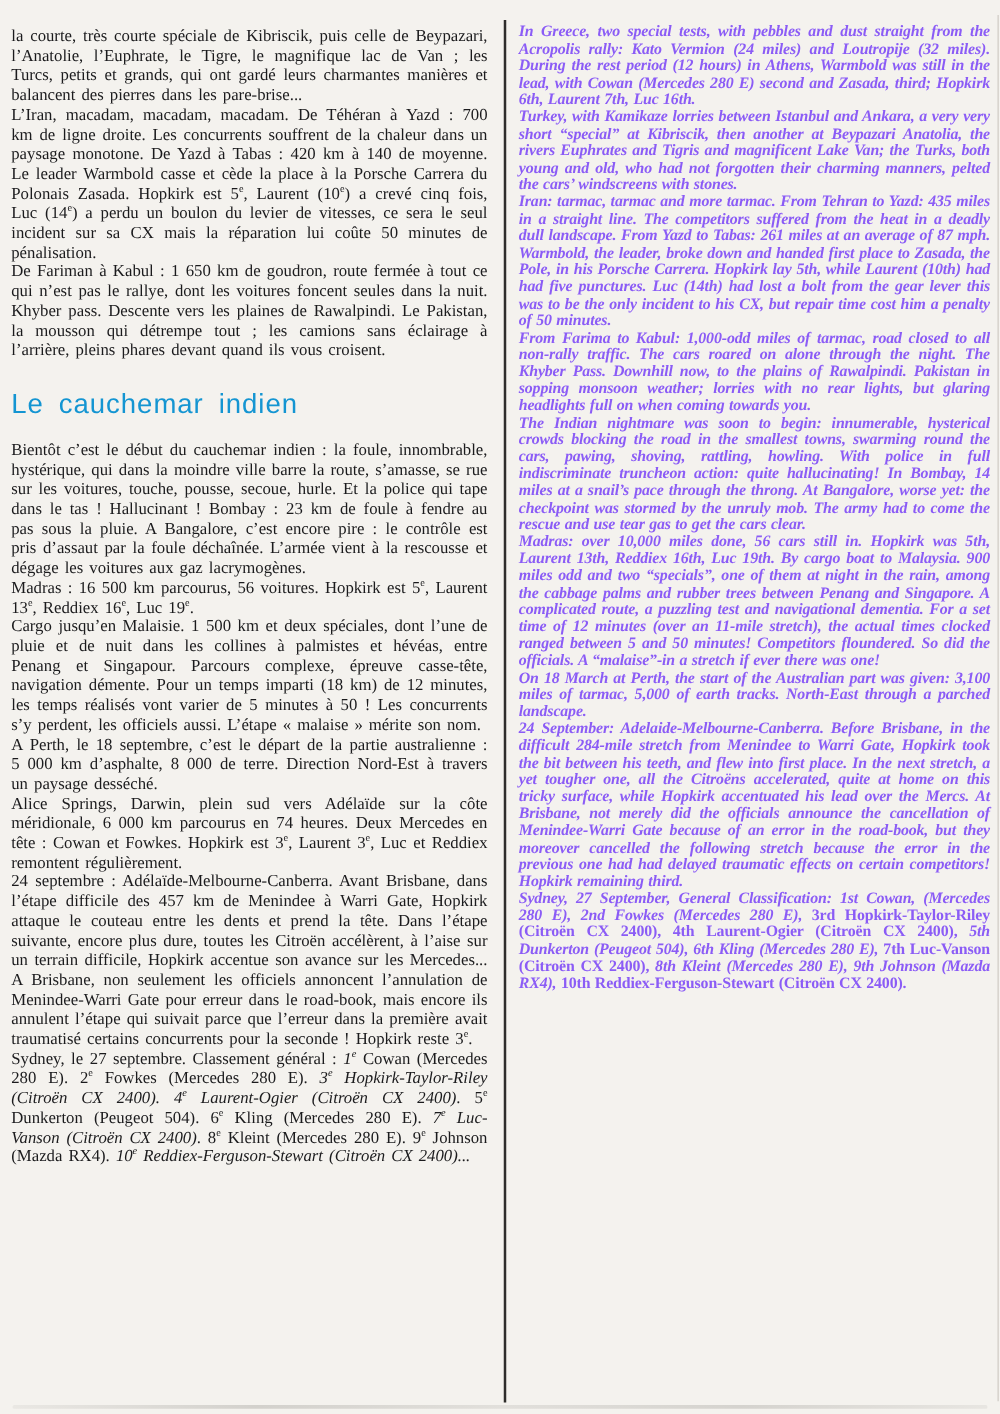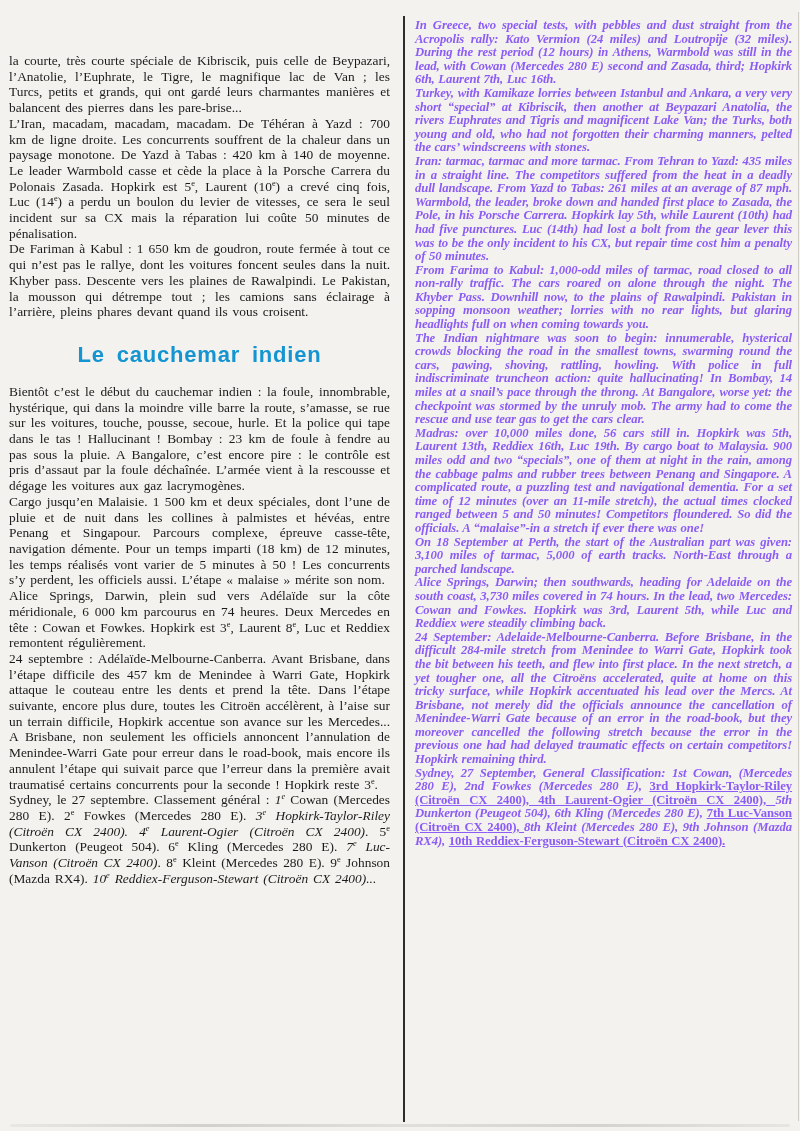--- a/index.html
+++ b/index.html
@@ -8,21 +8,21 @@
     background: #f4f2ee;
     font-family: "Liberation Serif", serif;
     color: #1c1c1e;
     position: relative;
     overflow: hidden;
   }
   .page { position: absolute; inset: 0; overflow: hidden; }
 
   
   .col { position: absolute; }
-  .col-left  { left: 9px;   top: 21px; width: 381px; margin-top: 32px; }
+  .col-left  { left: 9px;   top: 21px; width: 381px; }
   .col-right { left: 415px; top: 19px; width: 377px; }
 
   .divider {
     position: absolute; left: 403px; top: 16px;
     width: 2px; height: 1106px; background: #2e2d2b;
   }
 
   
   .para {
     margin: 0; text-align: justify;
@@ -33,29 +33,29 @@
   .col-right .para {
     font-style: italic; font-weight: bold;
     font-size: 12.7px; line-height: 13.6px;
     letter-spacing: -0.1px; word-spacing: 0.5px;
     color: #8b5cf6;
   }
 
   
   .sup { vertical-align: super; font-size: 0.62em; line-height: 0; }
   .it  { font-style: italic; }
-  .rm  { font-style: normal; text-decoration: underline; }
+  .rm  { font-style: normal; }
   .it.sup { font-style: italic; }
 
   
   .h {
     font-family: "Liberation Sans", sans-serif;
-    font-weight: bold;
+    font-weight: normal;
     color: #1495d2;
-    text-align: center;
+    text-align: left;
     font-size: 22px; line-height: 26px;
     letter-spacing: 0.8px; word-spacing: 5px;
   }
   .col-left  .h { margin: 22px 0 16px; }
   .col-left  .h.h2 { margin: 26px 0 16px; }
   .col-right .h { font-style: italic; margin: 24px 0 16px; }
   .col-right .h.h2 { margin: 28px 0 14px; }
 
   
   .scan-edge-right {
@@ -79,25 +79,27 @@
   <div class="col col-left">
     <section>
       <p class="para">la courte, très courte spéciale de Kibriscik, puis celle de Beypazari, l’Anatolie, l’Euphrate, le Tigre, le magnifique lac de Van&nbsp;; les Turcs, petits et grands, qui ont gardé leurs charmantes manières et balancent des pierres dans les pare-brise...</p>
       <p class="para"><span>L’Iran, macadam, macadam, macadam. De Téhéran à Yazd : 700 km de ligne droite. Les concurrents souffrent de la chaleur dans un paysage monotone. De Yazd à Tabas : 420 km à 140 de moyenne. Le leader Warmbold casse et cède la place à la Porsche Carrera du Polonais Zasada. Hopkirk est 5</span><span class="sup">e</span><span>, Laurent (10</span><span class="sup">e</span><span>) a crevé cinq fois, Luc (14</span><span class="sup">e</span><span>) a perdu un boulon du levier de vitesses, ce sera le seul incident sur sa CX mais la réparation lui coûte 50 minutes de pénalisation.</span></p>
       <p class="para">De Fariman à Kabul : 1&nbsp;650 km de goudron, route fermée à tout ce qui n’est pas le rallye, dont les voitures foncent seules dans la nuit. Khyber pass. Descente vers les plaines de Rawalpindi. Le Pakistan, la mousson qui détrempe tout&nbsp;; les camions sans éclairage à l’arrière, pleins phares devant quand ils vous croisent.</p>
     </section>
 
     <section>
       <div class="h">Le cauchemar indien</div>
       <p class="para">Bientôt c’est le début du cauchemar indien : la foule, innombrable, hystérique, qui dans la moindre ville barre la route, s’amasse, se rue sur les voitures, touche, pousse, secoue, hurle. Et la police qui tape dans le tas&nbsp;! Hallucinant&nbsp;! Bombay : 23 km de foule à fendre au pas sous la pluie. A Bangalore, c’est encore pire : le contrôle est pris d’assaut par la foule déchaînée. L’armée vient à la rescousse et dégage les voitures aux gaz lacrymogènes.</p>
+      <p class="para"><span>Madras : 16&nbsp;500 km parcourus, 56 voitures. Hopkirk est 5</span><span class="sup">e</span><span>, Laurent 13</span><span class="sup">e</span><span>, Reddiex 16</span><span class="sup">e</span><span>, Luc 19</span><span class="sup">e</span><span>.</span></p>
       <p class="para">Cargo jusqu’en Malaisie. 1&nbsp;500 km et deux spéciales, dont l’une de pluie et de nuit dans les collines à palmistes et hévéas, entre Penang et Singapour. Parcours complexe, épreuve casse-tête, navigation démente. Pour un temps imparti (18 km) de 12 minutes, les temps réalisés vont varier de 5 minutes à 50&nbsp;! Les concurrents s’y perdent, les officiels aussi. L’étape «&nbsp;malaise&nbsp;» mérite son nom.</p>
     </section>
 
     <section>
-      <p class="para"><span>Alice Springs, Darwin, plein sud vers Adélaïde sur la côte méridionale, 6&nbsp;000 km parcourus en 74 heures. Deux Mercedes en tête : Cowan et Fowkes. Hopkirk est 3</span><span class="sup">e</span><span>, Laurent 8</span><span class="sup">e</span><span>, Luc et Reddiex remontent régulièrement.</span></p>
+      <p class="para">A Perth, le 18 septembre, c’est le départ de la partie australienne : 5&nbsp;000 km d’asphalte, 8&nbsp;000 de terre. Direction Nord-Est à travers un paysage desséché.</p>
+      <p class="para"><span>Alice Springs, Darwin, plein sud vers Adélaïde sur la côte méridionale, 6&nbsp;000 km parcourus en 74 heures. Deux Mercedes en tête : Cowan et Fowkes. Hopkirk est 3</span><span class="sup">e</span><span>, Laurent 3</span><span class="sup">e</span><span>, Luc et Reddiex remontent régulièrement.</span></p>
       <p class="para"><span>24 septembre : Adélaïde-Melbourne-Canberra. Avant Brisbane, dans l’étape difficile des 457 km de Menindee à Warri Gate, Hopkirk attaque le couteau entre les dents et prend la tête. Dans l’étape suivante, encore plus dure, toutes les Citroën accélèrent, à l’aise sur un terrain difficile, Hopkirk accentue son avance sur les Mercedes... A Brisbane, non seulement les officiels annoncent l’annulation de Menindee-Warri Gate pour erreur dans le road-book, mais encore ils annulent l’étape qui suivait parce que l’erreur dans la première avait traumatisé certains concurrents pour la seconde&nbsp;! Hopkirk reste 3</span><span class="sup">e</span><span>.</span></p>
       <p class="para"><span>Sydney, le 27 septembre. Classement général : </span><span class="it">1</span><span class="it sup">e</span><span> Cowan (Mercedes 280 E). 2</span><span class="sup">e</span><span> Fowkes (Mercedes 280 E). </span><span class="it">3</span><span class="it sup">e</span><span class="it"> Hopkirk-Taylor-Riley (Citroën CX 2400). </span><span class="it">4</span><span class="it sup">e</span><span class="it"> Laurent-Ogier (Citroën CX 2400)</span><span>. 5</span><span class="sup">e</span><span> Dunkerton (Peugeot 504). 6</span><span class="sup">e</span><span> Kling (Mercedes 280 E). </span><span class="it">7</span><span class="it sup">e</span><span class="it"> Luc-Vanson (Citroën CX 2400)</span><span>. 8</span><span class="sup">e</span><span> Kleint (Mercedes 280 E). 9</span><span class="sup">e</span><span> Johnson (Mazda RX4). </span><span class="it">10</span><span class="it sup">e</span><span class="it"> Reddiex-Ferguson-Stewart (Citroën CX 2400)...</span></p>
     </section>
   </div>
 
   <div class="divider"></div>
 
   <div class="col col-right">
     <section>
       <p class="para">In Greece, two special tests, with pebbles and dust straight from the Acropolis rally: Kato Vermion (24 miles) and Loutropije (32 miles). During the rest period (12 hours) in Athens, Warmbold was still in the lead, with Cowan (Mercedes 280 E) second and Zasada, third; Hopkirk 6th, Laurent 7th, Luc 16th.</p>
@@ -105,22 +107,21 @@
       <p class="para">Iran: tarmac, tarmac and more tarmac. From Tehran to Yazd: 435 miles in a straight line. The competitors suffered from the heat in a deadly dull landscape. From Yazd to Tabas: 261 miles at an average of 87 mph. Warmbold, the leader, broke down and handed first place to Zasada, the Pole, in his Porsche Carrera. Hopkirk lay 5th, while Laurent (10th) had had five punctures. Luc (14th) had lost a bolt from the gear lever this was to be the only incident to his CX, but repair time cost him a penalty of 50 minutes.</p>
       <p class="para">From Farima to Kabul: 1,000-odd miles of tarmac, road closed to all non-rally traffic. The cars roared on alone through the night. The Khyber Pass. Downhill now, to the plains of Rawalpindi. Pakistan in sopping monsoon weather; lorries with no rear lights, but glaring headlights full on when coming towards you.</p>
     </section>
 
     <section>
       <p class="para">The Indian nightmare was soon to begin: innumerable, hysterical crowds blocking the road in the smallest towns, swarming round the cars, pawing, shoving, rattling, howling. With police in full indiscriminate truncheon action: quite hallucinating! In Bombay, 14 miles at a snail’s pace through the throng. At Bangalore, worse yet: the checkpoint was stormed by the unruly mob. The army had to come the rescue and use tear gas to get the cars clear.</p>
       <p class="para">Madras: over 10,000 miles done, 56 cars still in. Hopkirk was 5th, Laurent 13th, Reddiex 16th, Luc 19th. By cargo boat to Malaysia. 900 miles odd and two “specials”, one of them at night in the rain, among the cabbage palms and rubber trees between Penang and Singapore. A complicated route, a puzzling test and navigational dementia. For a set time of 12 minutes (over an 11-mile stretch), the actual times clocked ranged between 5 and 50 minutes! Competitors floundered. So did the officials. A “malaise”-in a stretch if ever there was one!</p>
     </section>
 
     <section>
-      <p class="para">On 18 September at Perth, the start of the Australian part was given: 3,100 miles of tarmac, 5,000 of earth tracks. North-East through a parched landscape.</p>
-      <p class="para">Alice Springs, Darwin; then southwards, heading for Adelaide on the south coast, 3,730 miles covered in 74 hours. In the lead, two Mercedes: Cowan and Fowkes. Hopkirk was 3rd, Laurent 5th, while Luc and Reddiex were steadily climbing back.</p>
+      <p class="para">On 18 March at Perth, the start of the Australian part was given: 3,100 miles of tarmac, 5,000 of earth tracks. North-East through a parched landscape.</p>
       <p class="para">24 September: Adelaide-Melbourne-Canberra. Before Brisbane, in the difficult 284-mile stretch from Menindee to Warri Gate, Hopkirk took the bit between his teeth, and flew into first place. In the next stretch, a yet tougher one, all the Citroëns accelerated, quite at home on this tricky surface, while Hopkirk accentuated his lead over the Mercs. At Brisbane, not merely did the officials announce the cancellation of Menindee-Warri Gate because of an error in the road-book, but they moreover cancelled the following stretch because the error in the previous one had had delayed traumatic effects on certain competitors! Hopkirk remaining third.</p>
       <p class="para"><span>Sydney, 27 September, General Classification: 1st Cowan, (Mercedes 280 E), 2nd Fowkes (Mercedes 280 E), </span><span class="rm">3rd Hopkirk-Taylor-Riley (Citroën CX 2400), 4th Laurent-Ogier (Citroën CX 2400), </span><span>5th Dunkerton (Peugeot 504), 6th Kling (Mercedes 280 E), </span><span class="rm">7th Luc-Vanson (Citroën CX </span><span class="rm">2400), </span><span>8th Kleint (Mercedes 280 E), 9th Johnson (Mazda RX4), </span><span class="rm">10th Reddiex-Ferguson-Stewart (Citroën CX 2400).</span></p>
     </section>
   </div>
 
   <div class="scan-edge-right"></div>
   <div class="scan-smudge-bottom"></div>
 </div>
 
 </body></html>

